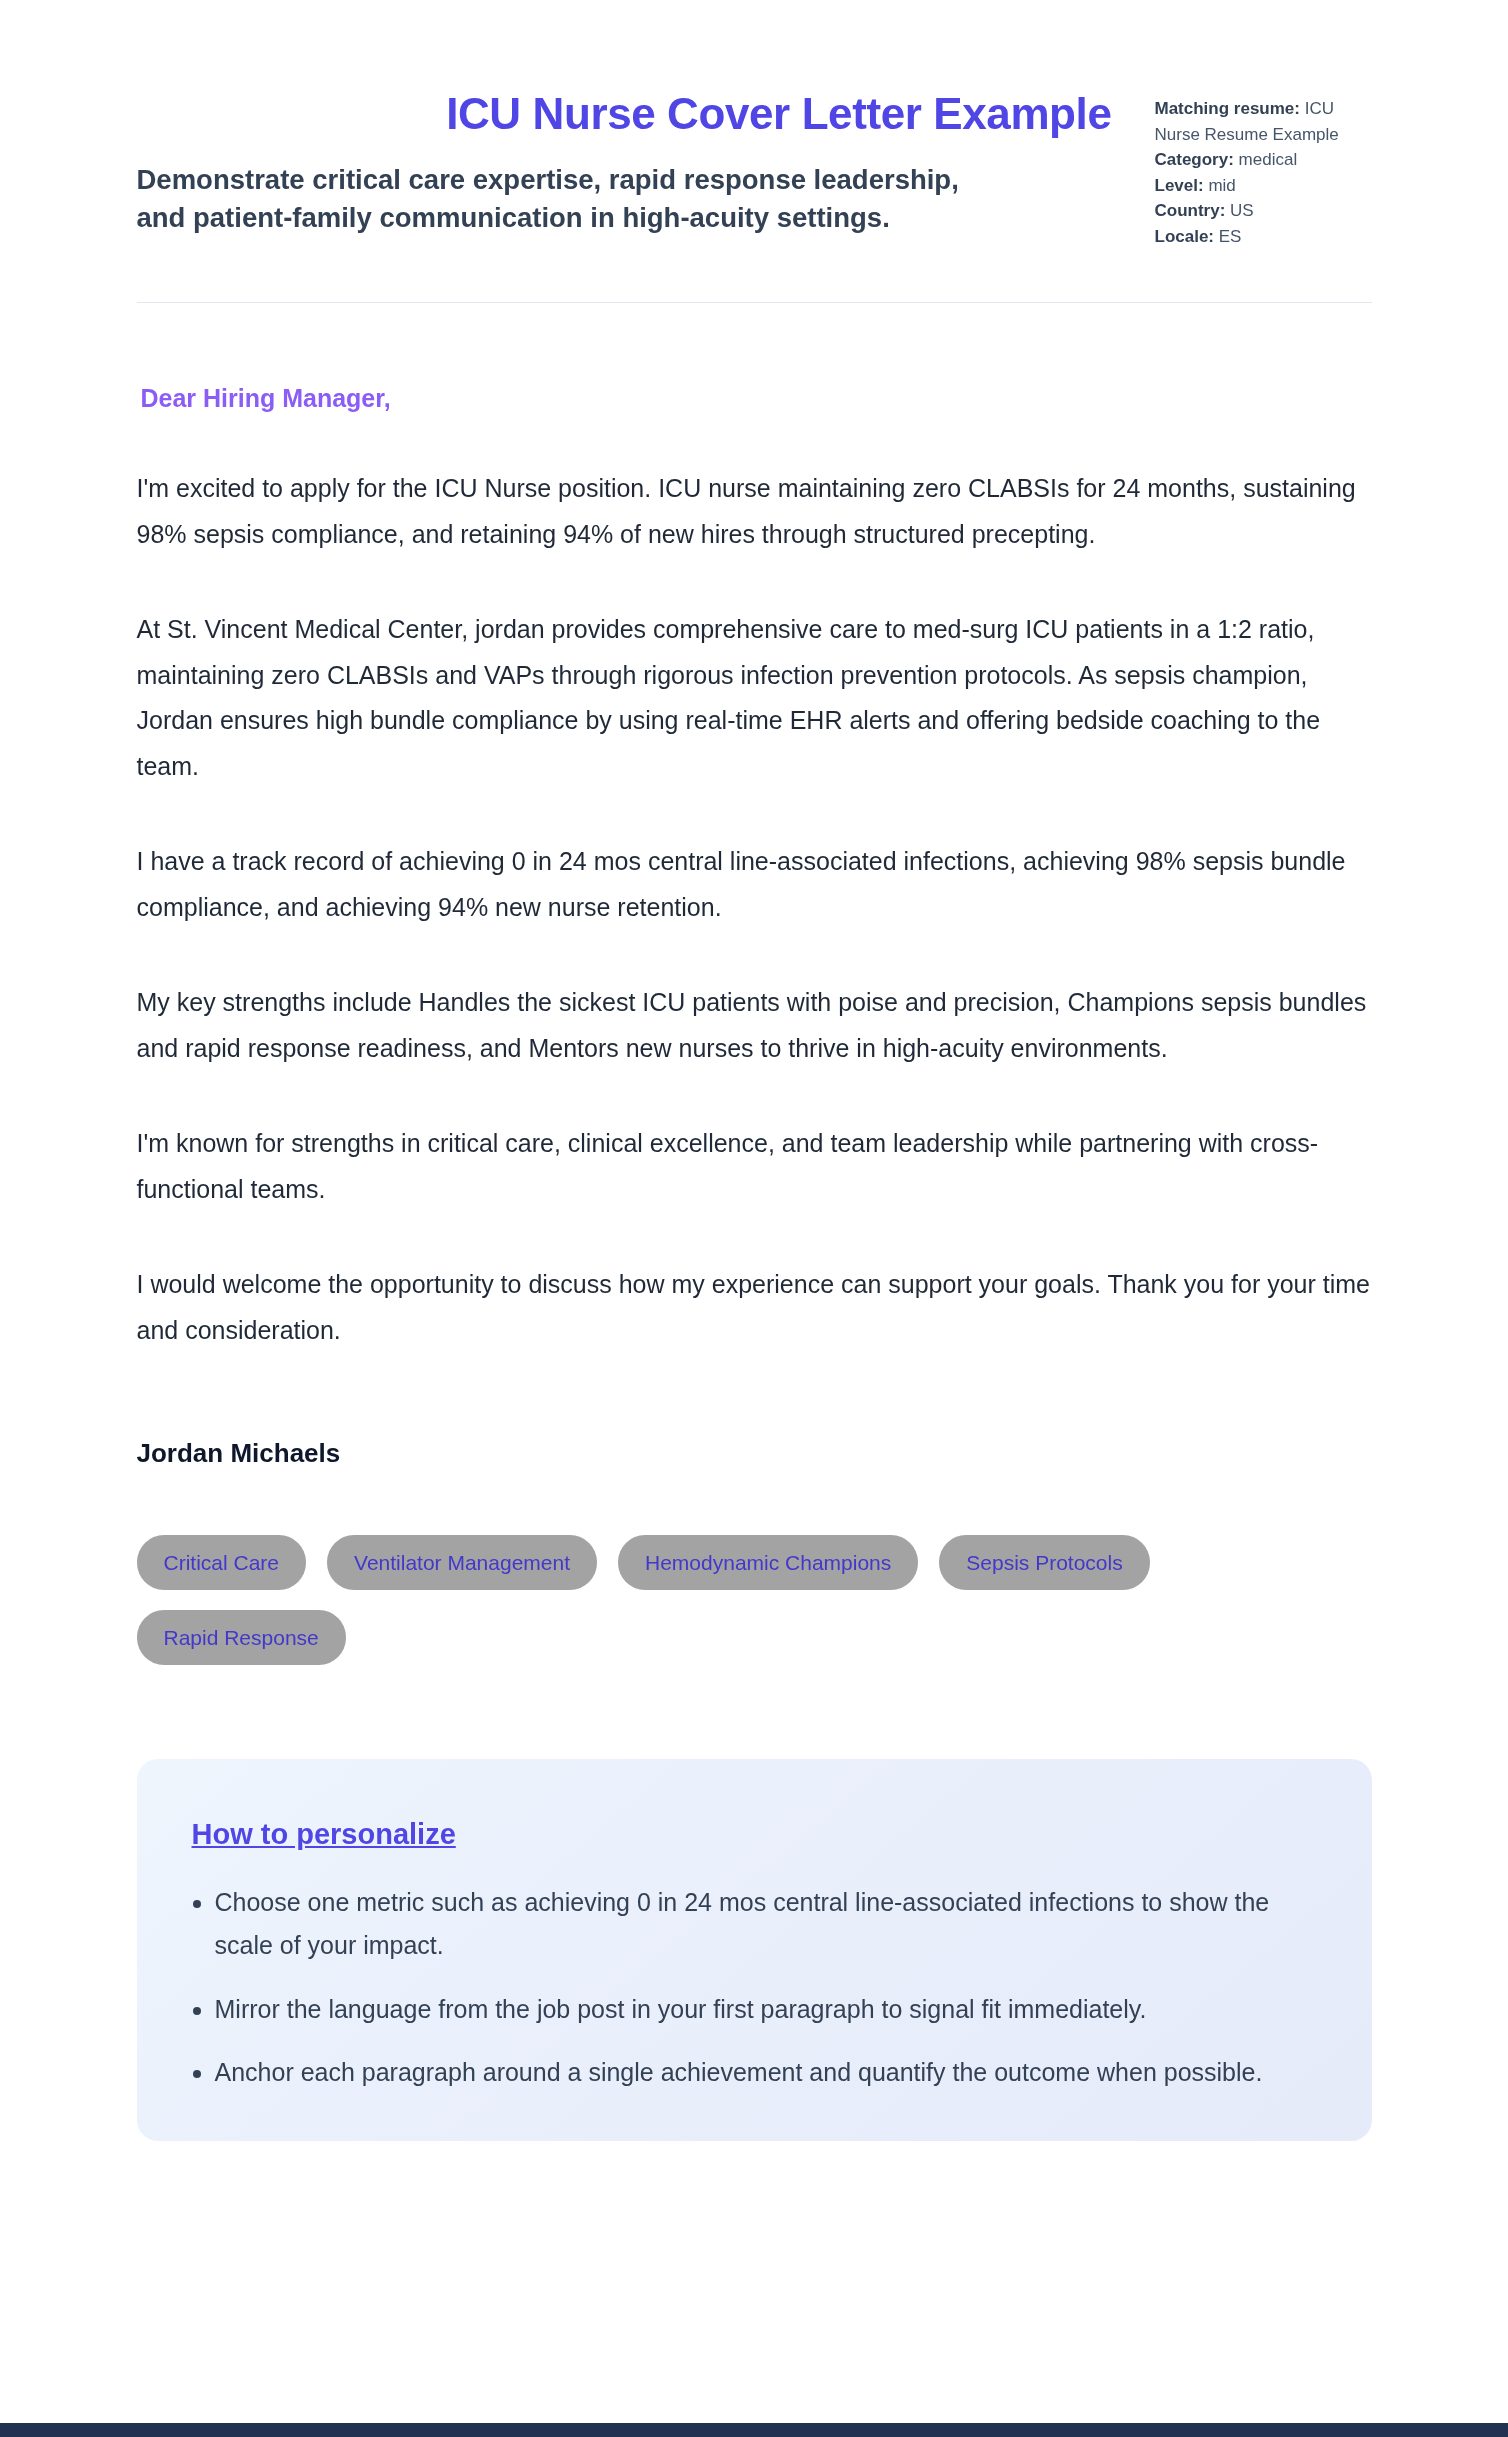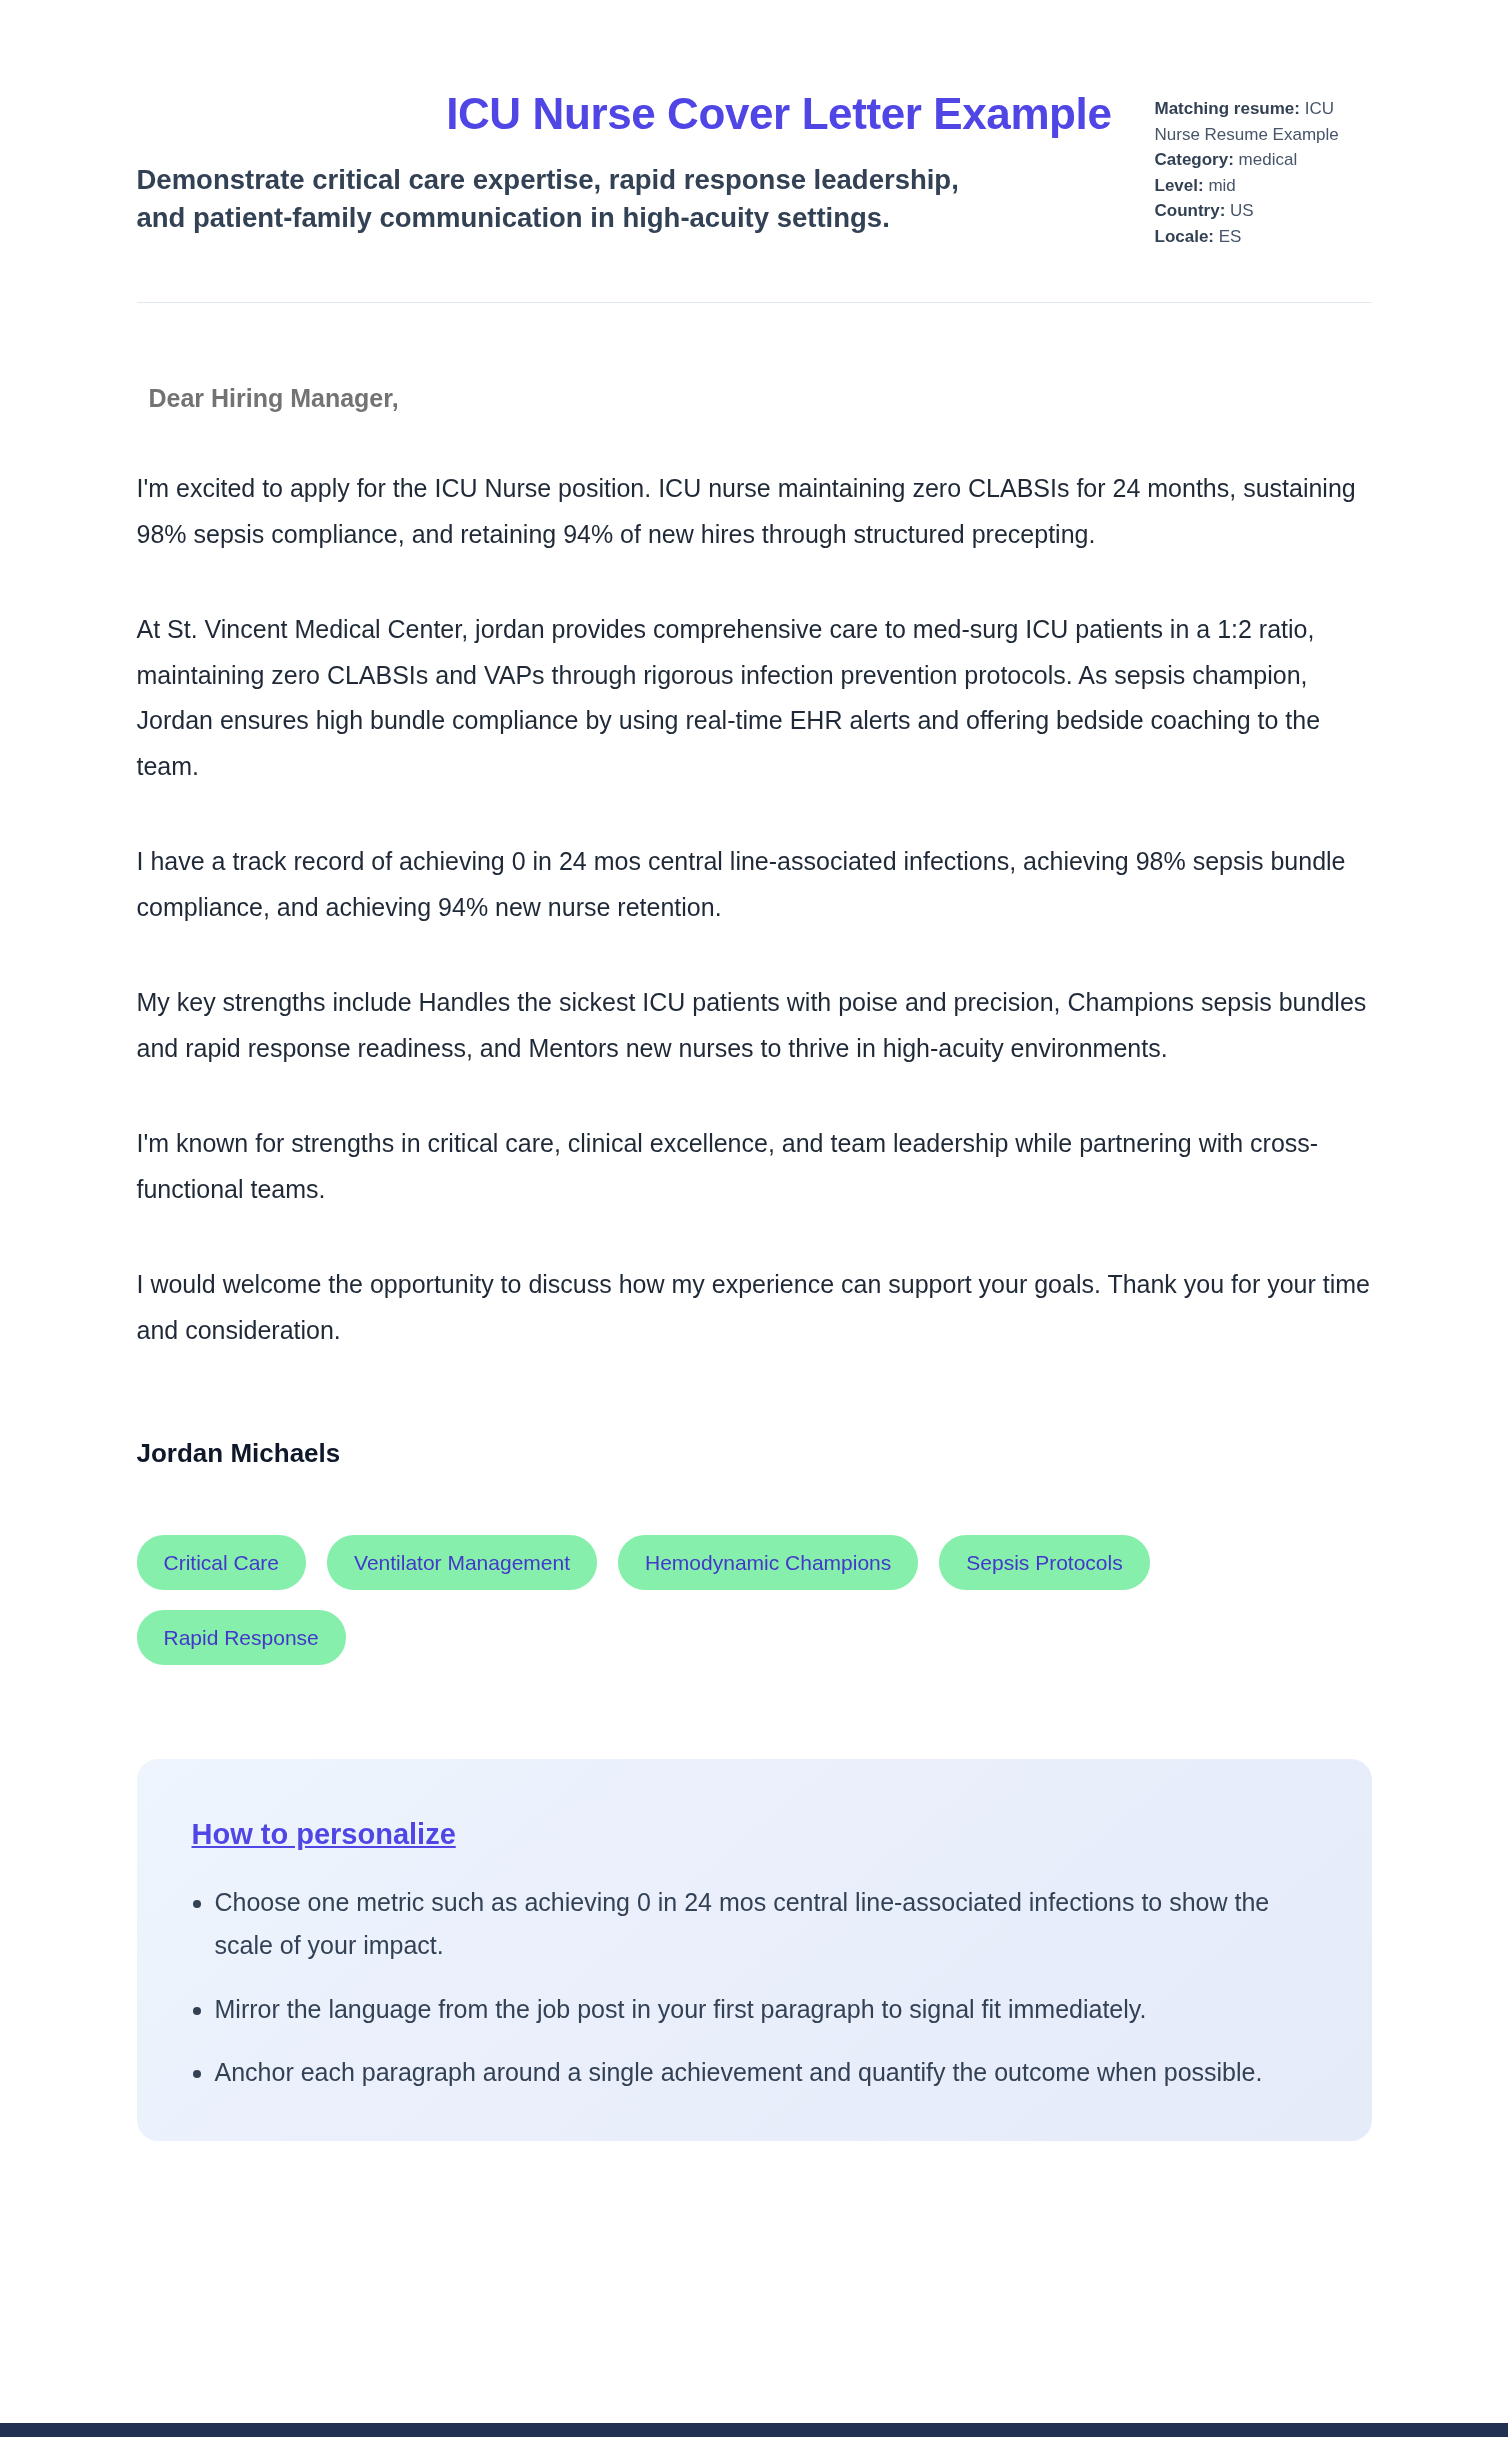--- a/index.html
+++ b/index.html
@@ -56,24 +56,24 @@
   .meta-label { font-weight: 700; color: #334155; }
 
   .divider {
     border: none;
     border-top: 0.9px solid #e2e8f0;
     margin: 53px 0 0 0;
   }
 
   
   .salutation {
-    margin: 78px 0 0 12px;
+    margin: 78px 0 0 4px;
     font-size: 25px;
     font-weight: 700;
-    color: #737373;
+    color: #8b5cf6;
     line-height: 1.4;
   }
   .para {
     margin: 50px 0 0 0;
     font-size: 25px;
     line-height: 1.82;
     color: #1f2937;
   }
   .sig-name {
     margin: 85px 0 0 0;
@@ -89,21 +89,21 @@
 
   
   .tags {
     margin-top: 66px;
     display: flex;
     flex-wrap: wrap;
     gap: 19.5px 21px;
   }
   .tag {
     display: inline-block;
-    background: #86efac;
+    background: #a3a3a3;
     color: #4338ca;
     font-size: 21px;
     line-height: 1;
     padding: 17px 27px;
     border-radius: 27px;
     white-space: nowrap;
   }
 
   
   .tips-box {

